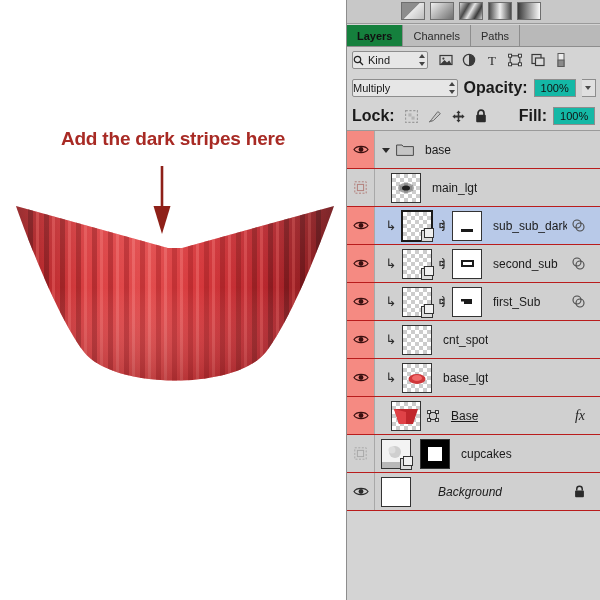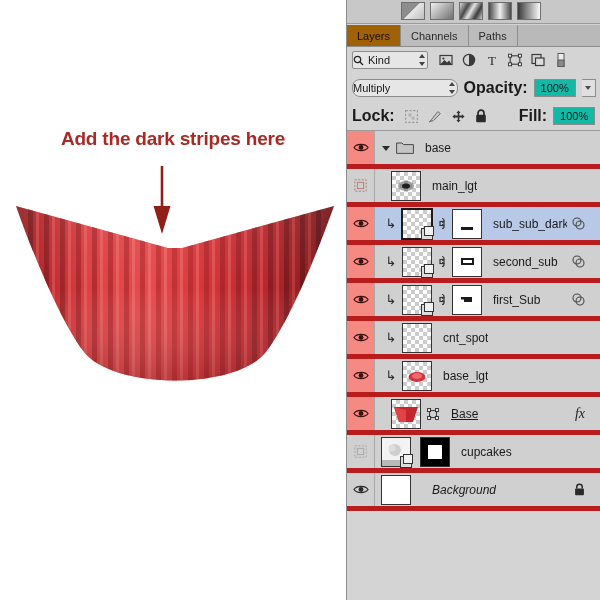--- a/index.html
+++ b/index.html
@@ -66,21 +66,21 @@
     border-bottom:1px solid #8d8d8d;
     display:flex; align-items:flex-end;
   }
   .tab {
     height:21px; padding:0 10px;
     display:flex; align-items:center;
     font-size:11px; color:#2b2b2b;
     border-right:1px solid #8d8d8d;
     background:#bcbcbc;
   }
-  .tab.active { background:#a16207; font-weight:normal; color:#111; }
+  .tab.active { background:#15803d; font-weight:bold; color:#111; }
 
   
   #filter-row {
     position:absolute; left:0; top:48px; width:254px; height:24px;
     display:flex; align-items:center; padding:0 5px; gap:4px;
   }
   .combo {
     height:18px; background:#e6e6e6;
     border:1px solid #8d8d8d; border-radius:2px;
     display:flex; align-items:center; gap:4px;
@@ -95,21 +95,21 @@
   .stepper::before { top:1px; border-bottom:4px solid #444; }
   .stepper::after { bottom:1px; border-top:4px solid #444; }
   .filter-icons { display:flex; align-items:center; gap:9px; margin-left:7px; }
   .ficon { width:14px; height:14px; display:block; }
 
   
   #blend-row {
     position:absolute; left:0; top:76px; width:254px; height:24px;
     display:flex; align-items:center; padding:0 5px; gap:6px;
   }
-  #blend-combo { width:118px;border-radius:8px; }
+  #blend-combo { width:118px; }
   .lbl { font-size:16px; color:#1a1a1a; font-weight:bold; }
   .numfield {
     height:18px; min-width:42px; background:#14b8a6;
     border:1px solid #8d8d8d;
     font-size:11px; color:#111;
     display:flex; align-items:center; justify-content:center;
   }
   .arrowbtn {
     width:16px; height:18px; background:#e0e0e0;
     border:1px solid #8d8d8d; border-left:none;
@@ -125,21 +125,21 @@
   #lock-icons { display:flex; align-items:center; gap:10px; margin-left:4px;}
 
   
   #layer-list {
     position:absolute; left:0; top:130px; width:254px; height:381px;
     border-top:1px solid #9a9a9a;
     overflow:hidden;
   }
   .layer-row {
     position:relative; height:38px; width:254px;
-    border-bottom:5px solid #b91c1c;
+    border-bottom:1px solid #b91c1c;
     background:#d0d0d0;
     display:flex; align-items:flex-start;
   }
   .layer-row.selected { background:#b8c9e8; }
   .eye-cell {
     width:28px; height:100%;
     display:flex; align-items:center; justify-content:center;
     border-right:1px solid #a8a8a8;
     flex:0 0 28px;
   }
@@ -605,21 +605,21 @@
 
     <div class="layer-row">
       <div class="eye-cell lit" style="background:#d0d0d0">
         <svg width="16" height="11" viewBox="0 0 16 11">
           <path d="M1,5.5 C3.6,1.4 12.4,1.4 15,5.5 C12.4,9.6 3.6,9.6 1,5.5 Z" fill="none" stroke="#2b2b2b" stroke-width="1.2"></path>
           <circle cx="8" cy="5.5" r="2.4" fill="#2b2b2b"></circle>
         </svg>
       </div>
       <div class="row-body" style="padding-left:6px">
         <div class="thumb solid-white"></div>
-        <span class="layer-name italic" style="margin-left:16px">Background</span>
+        <span class="layer-name italic" style="margin-left:22px">Background</span>
         <div class="row-right">
           <svg width="11" height="13" viewBox="0 0 12 14">
             <path d="M3,6 V4.2 A3,3 0 0,1 9,4.2 V6" fill="none" stroke="#2a2a2a" stroke-width="1.6"></path>
             <rect x="1.2" y="5.8" width="9.6" height="7.4" rx="1" fill="#2a2a2a"></rect>
           </svg>
         </div>
       </div>
     </div>
 
   </div>

